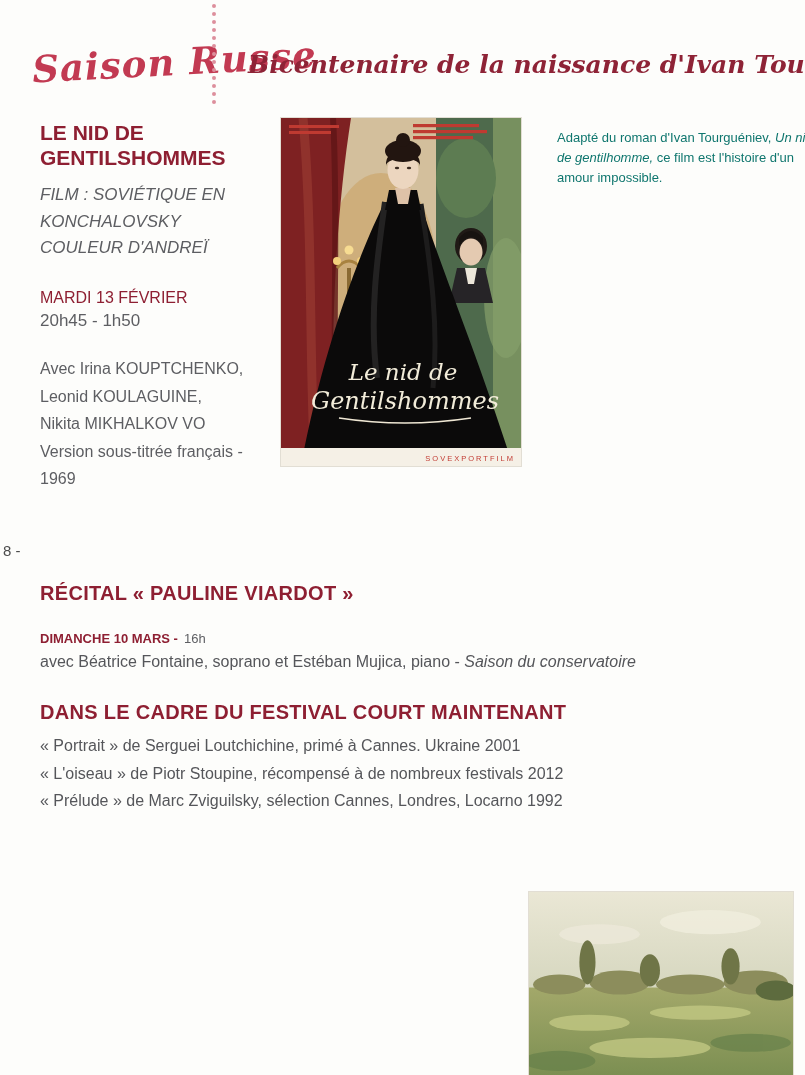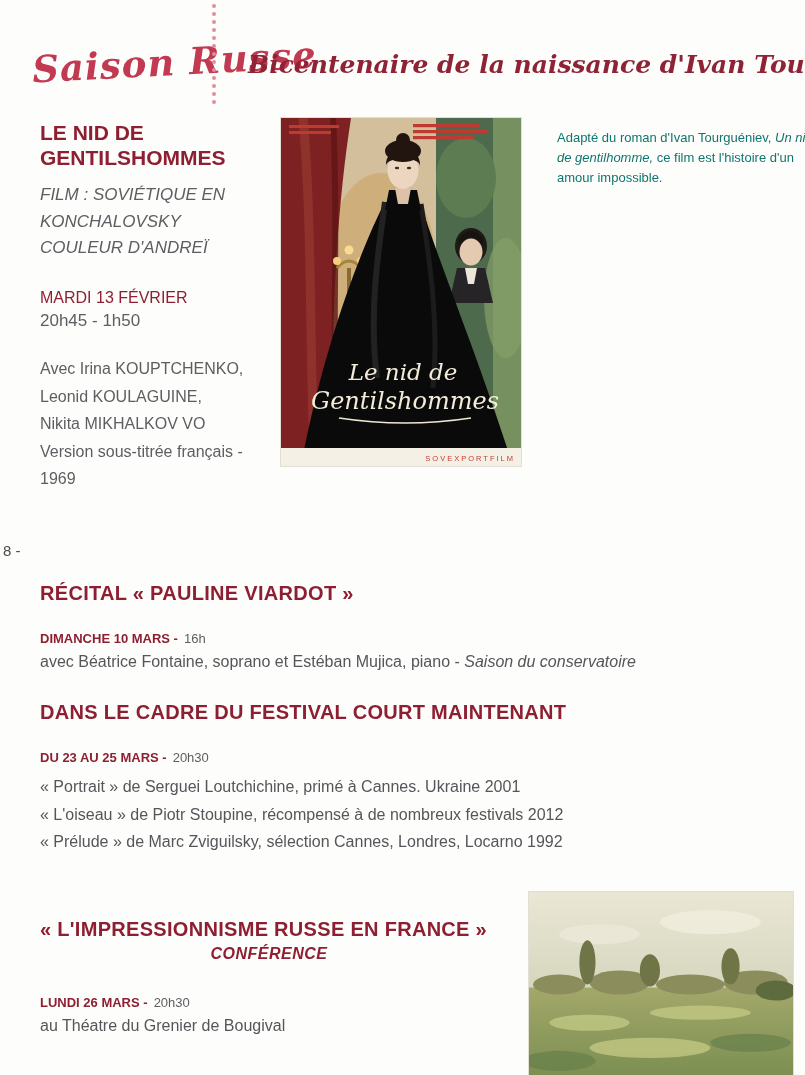--- a/index.html
+++ b/index.html
@@ -146,38 +146,27 @@
     <div class="date-line">
       <span class="date-bold">DIMANCHE 10 MARS -</span><span class="time-gray">16h</span>
     </div>
     <div class="body-line">
       <span>avec Béatrice Fontaine, soprano et Estéban Mujica, piano - </span><span class="italic">Saison du conservatoire</span>
     </div>
   </section>
 
   <section class="festival">
     <h2 class="section-title">DANS LE CADRE DU FESTIVAL COURT MAINTENANT</h2>
-    <div class="date-line">
-      <span class="date-bold">DU 23 AU 25 MARS -</span><span class="time-gray">20h30</span>
-    </div>
     <div class="film-list">
       <div>« Portrait » de Serguei Loutchichine, primé à Cannes. Ukraine 2001</div>
       <div>« L'oiseau » de Piotr Stoupine, récompensé à de nombreux festivals 2012</div>
       <div>« Prélude » de Marc Zviguilsky, sélection Cannes, Londres, Locarno 1992</div>
     </div>
   </section>
 
-  <section class="conference">
-    <h2 class="section-title">« L'IMPRESSIONNISME RUSSE EN FRANCE »</h2>
-    <div class="conference-subtitle">CONFÉRENCE</div>
-    <div class="date-line">
-      <span class="date-bold">LUNDI 26 MARS -</span><span class="time-gray">20h30</span>
-    </div>
-    <div class="body-line">au Théatre du Grenier de Bougival</div>
-  </section>
 
   <figure class="painting">
     <svg viewBox="0 0 262 182" preserveAspectRatio="none">
       <defs>
         <linearGradient id="sky" x1="0" y1="0" x2="0" y2="1">
           <stop offset="0" stop-color="#eae7d5"></stop>
             <stop offset="1" stop-color="#d5d6be"></stop>
         </linearGradient>
         <linearGradient id="field" x1="0" y1="0" x2="0" y2="1">
           <stop offset="0" stop-color="#a3a86a"></stop>

